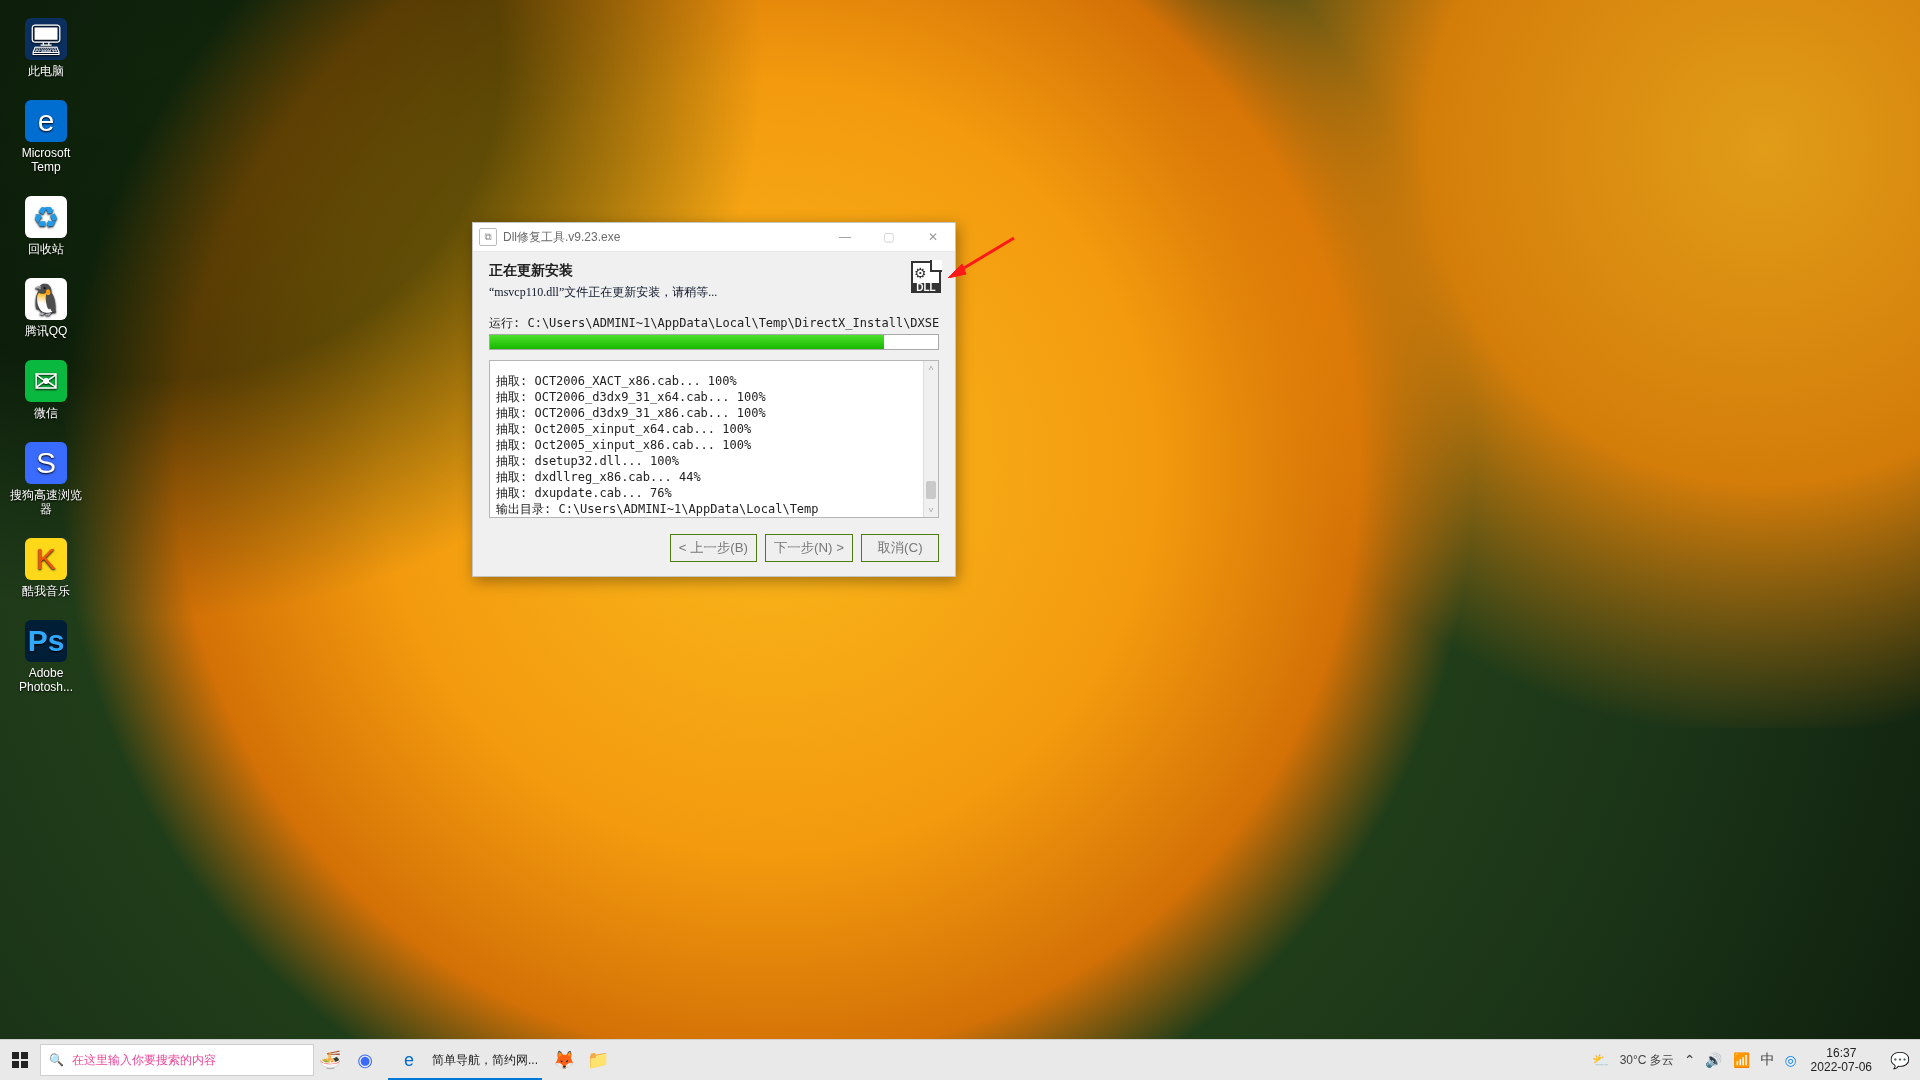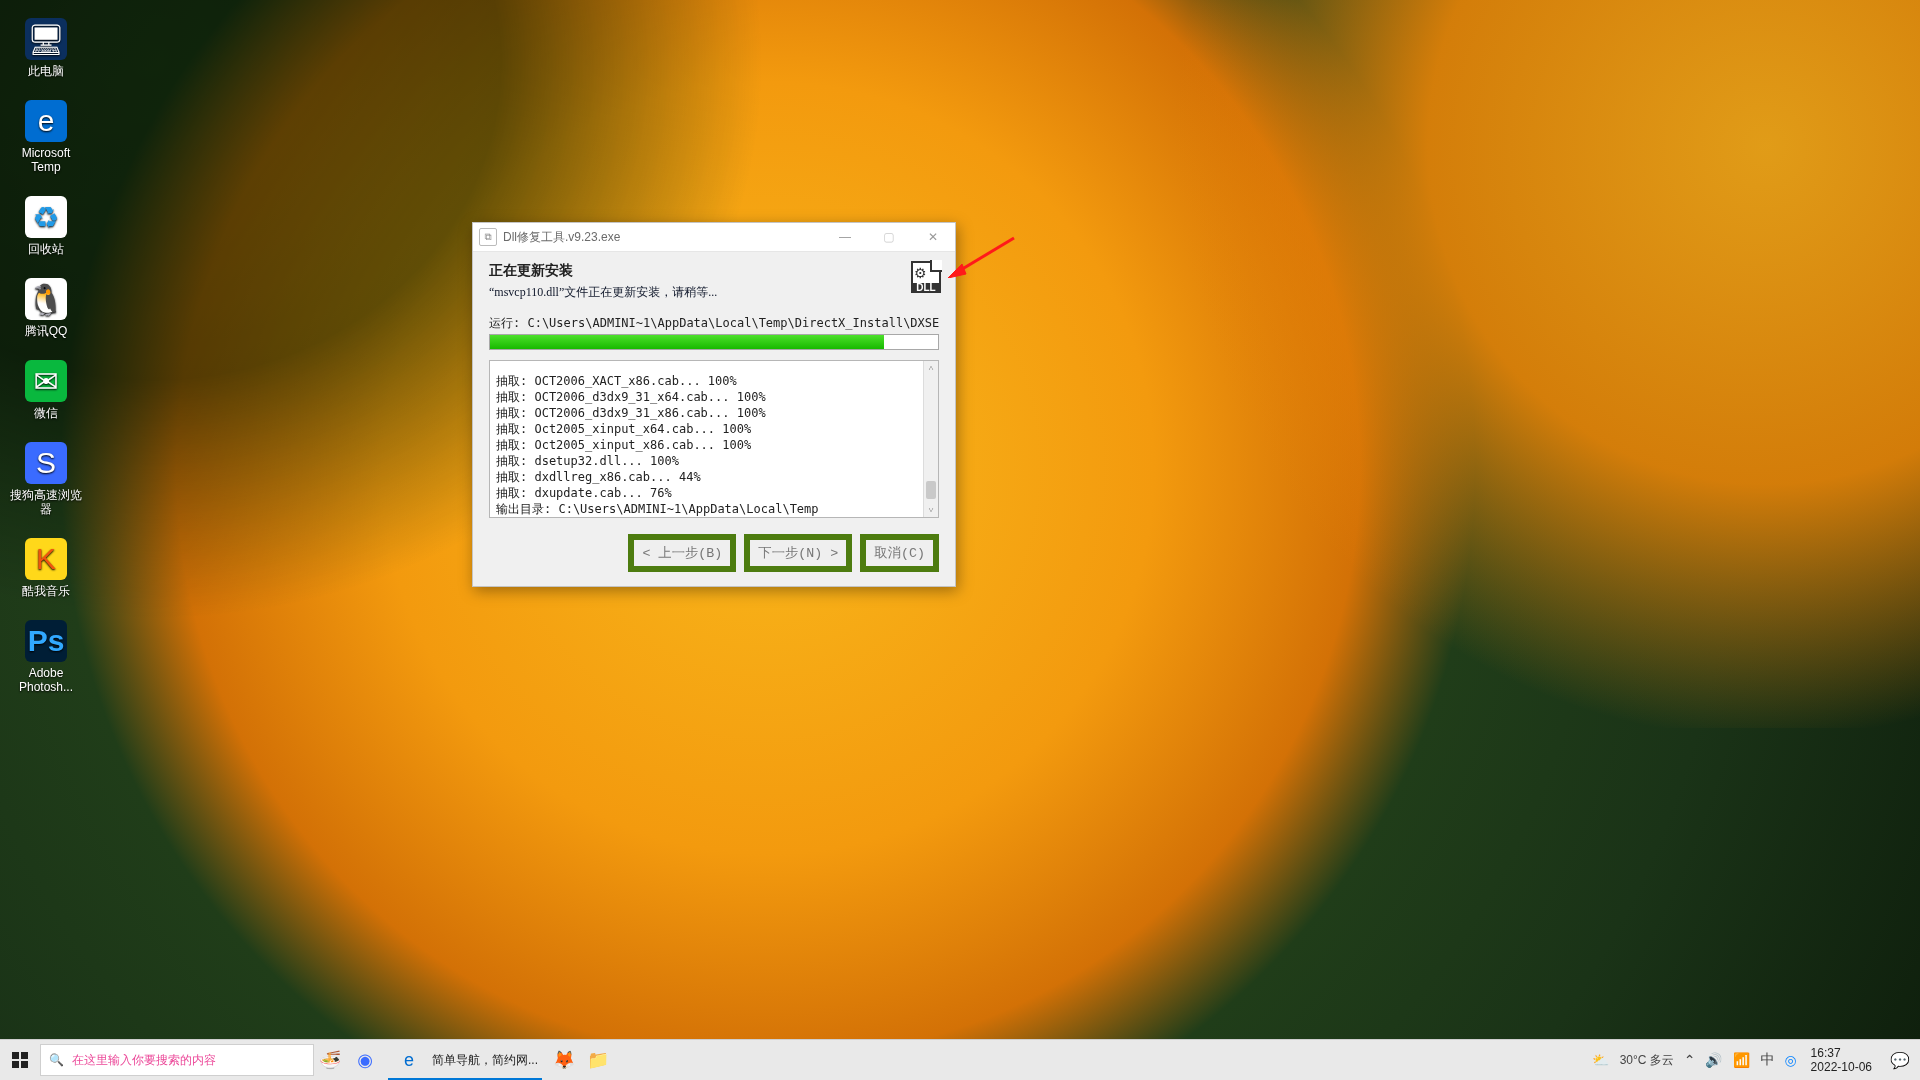--- a/index.html
+++ b/index.html
@@ -30,21 +30,21 @@
 .run{font-family:SimSun,monospace;color:#222;margin-bottom:2px;font-size:12px;white-space:nowrap;overflow:hidden}
 .bar{height:14px;border:1px solid #a8a8a8;background:#fff;margin-bottom:10px;position:relative}
 .bar .fill{position:absolute;left:0;top:0;bottom:0;width:88%;background:linear-gradient(#4de02b,#17b900)}
 .log{border:1px solid #b6b6b6;background:#fff;height:156px;position:relative;overflow:hidden;font-family:SimSun,monospace;font-size:12px;color:#222}
 .log .lines{position:absolute;left:6px;right:14px;top:12px;line-height:16px;white-space:nowrap}
 .log .sb{position:absolute;right:0;top:0;bottom:0;width:14px;background:#f0f0f0;border-left:1px solid #dcdcdc}
 .log .sb .up,.log .sb .dn{height:14px;display:flex;align-items:center;justify-content:center;font-size:9px;color:#666}
 .log .sb .dn{position:absolute;bottom:0;width:100%}
 .log .sb .thumb{position:absolute;left:2px;right:2px;top:120px;height:18px;background:#c9c9c9;border-radius:2px}
 .btnrow{display:flex;justify-content:flex-end;gap:8px;margin-top:16px}
-.btn{min-width:78px;padding:4px 8px;border:6px solid #4d7c0f;background:#efefef;color:#777;font-family:Liberation Mono, monospace}
+.btn{min-width:78px;padding:4px 8px;border:1px solid #4d7c0f;background:#efefef;color:#777;font-family:Liberation Sans, sans-serif}
 .dllico{position:absolute;right:14px;top:38px;width:30px;height:32px}
 .dllico .sheet{position:absolute;inset:0;border:2px solid #333;background:#fff}
 .dllico .fold{position:absolute;right:-1px;top:-1px;width:10px;height:10px;background:#fff;border-left:2px solid #333;border-bottom:2px solid #333}
 .dllico .gear{position:absolute;left:3px;top:4px;font-size:14px;color:#333}
 .dllico .lbl{position:absolute;left:0;right:0;bottom:0;background:#333;color:#fff;font-size:10px;font-weight:700;text-align:center;line-height:10px}
 .arrow{position:absolute;left:948px;top:234px;width:70px;height:44px;z-index:11;pointer-events:none}
 .arrow svg line,.arrow svg polygon{stroke:#ff1a1a;fill:#ff1a1a}
 .taskbar{position:absolute;left:0;bottom:0;width:1920px;height:40px;background:#e9e9e9;border-top:1px solid #cfcfcf;display:flex;align-items:center;color:#222;font-size:12px;z-index:20}
 .start{width:40px;height:40px;display:flex;align-items:center;justify-content:center}
 .start svg rect{fill:#222}
@@ -52,21 +52,21 @@
 .tb-ico{width:34px;height:40px;display:flex;align-items:center;justify-content:center;font-size:18px}
 .tb-ico.edge{color:#006dd1}
 .tb-ico.sogou{color:#3a6bff}
 .tb-ico.ff{color:#ff7a00}
 .tb-ico.folder{color:#f8c146}
 .tb-app{height:40px;padding:0 10px;display:flex;align-items:center;gap:6px;position:relative}
 .tb-app.active::after{content:"";position:absolute;left:6px;right:6px;bottom:0;height:2px;background:#0078d7}
 .spacer{flex:1}
 .tray{display:flex;align-items:center;gap:10px;padding:0 6px;color:#444}
 .tray .sm{font-size:14px}
-.clock{display:flex;flex-direction:column;align-items:flex-start;line-height:14px;font-size:12px;padding:0 8px}
+.clock{display:flex;flex-direction:column;align-items:center;line-height:14px;font-size:12px;padding:0 8px}
 .notif{width:40px;height:40px;display:flex;align-items:center;justify-content:center;font-size:16px;color:#444}
 </style>
 </head>
 <body>
 
 <div class="desktop">
   <div class="icons-col">
       <div class="dicon">
         <div class="gly pc">🖥</div>
         <span>此电脑</span>
@@ -187,16 +187,16 @@
     <span class="sm">⛅</span>
     <span>30°C 多云</span>
     <span class="sm">⌃</span>
     <span class="sm">🔊</span>
     <span class="sm">📶</span>
     <span class="sm">中</span>
     <span class="sm" style="color:#0a84ff">◎</span>
   </div>
   <div class="clock">
     <span>16:37</span>
-    <span>2022-10-06</span>
+    <span>2022-07-06</span>
   </div>
   <div class="notif">💬</div>
 </div>
 
 </body></html>

